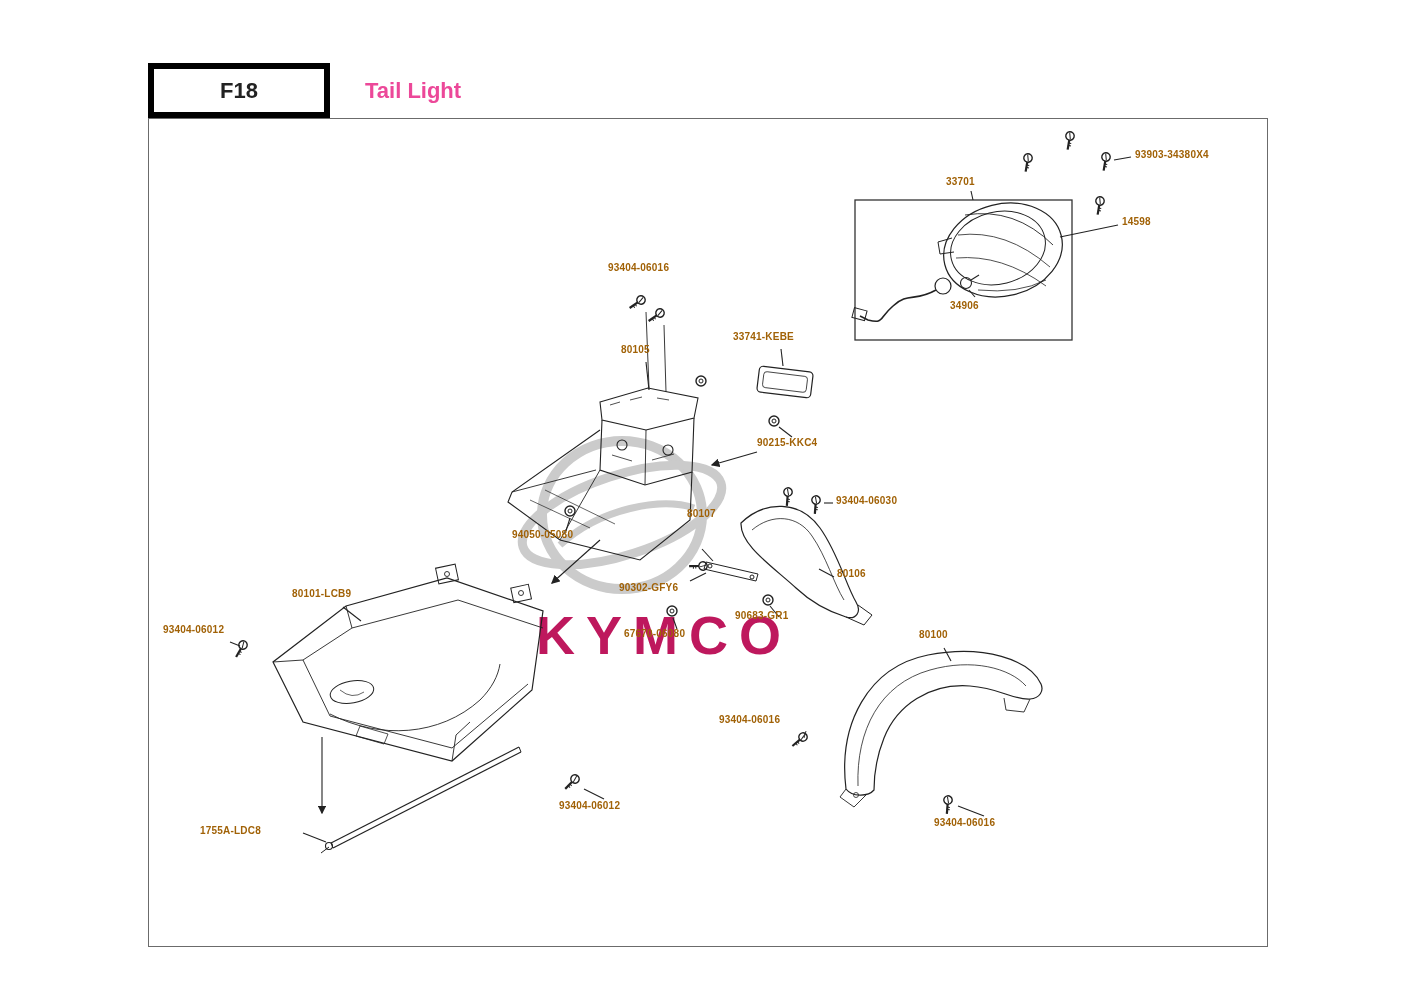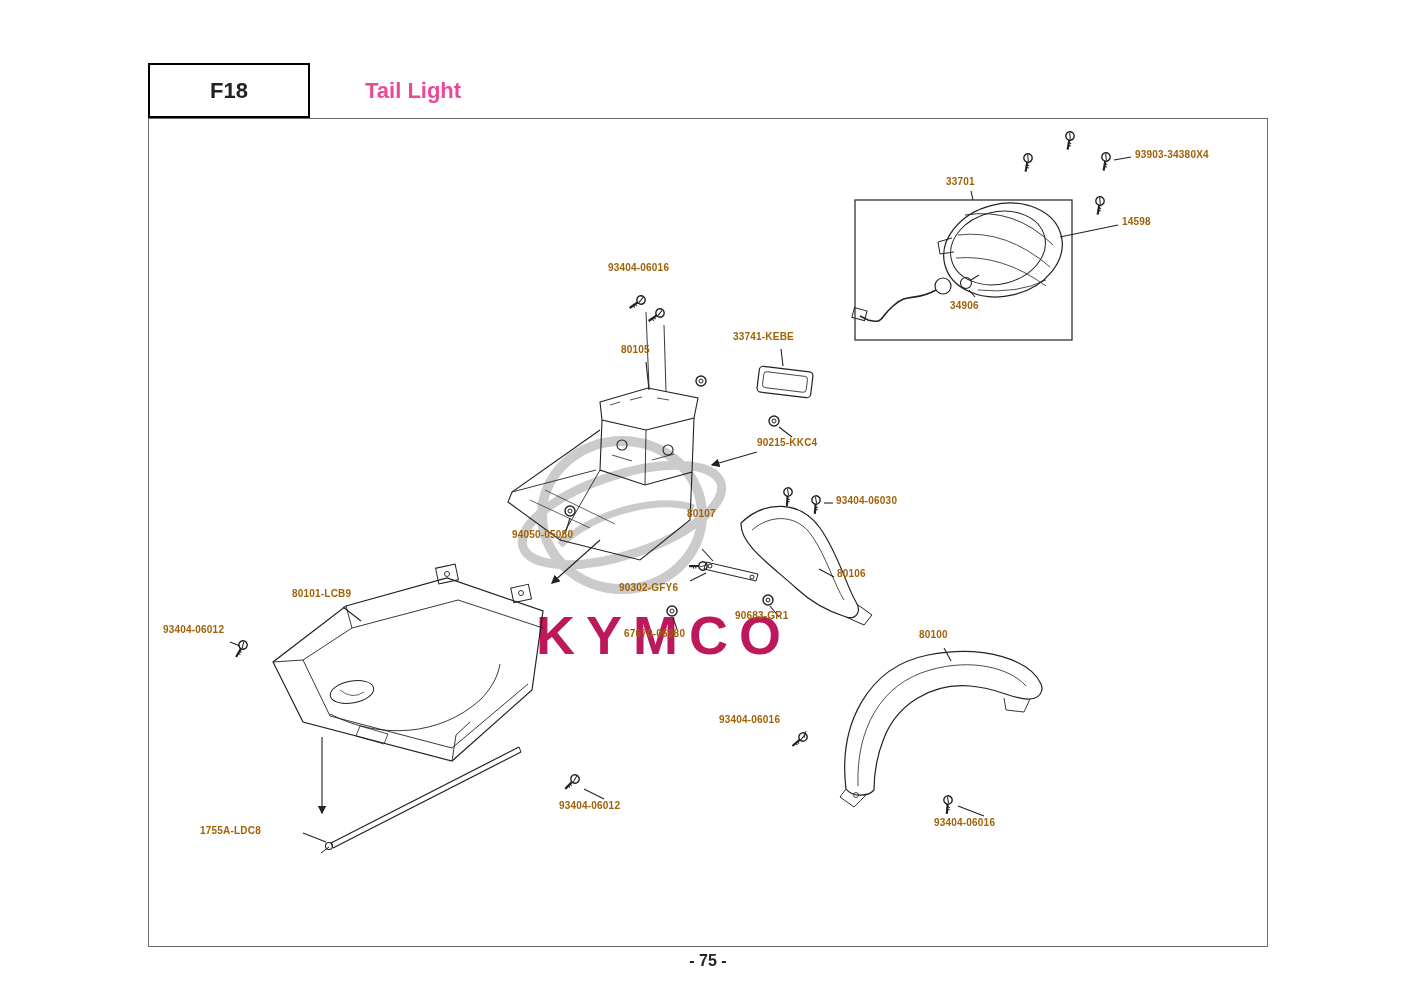--- a/index.html
+++ b/index.html
@@ -1,20 +1,20 @@
 <!DOCTYPE html>
 <html><head>
 <meta charset="utf-8">
 <style>
   * { margin:0; padding:0; box-sizing:border-box; }
   html,body { width:1415px; height:1000px; background:#ffffff; font-family:"Liberation Sans", sans-serif; }
   .page { position:relative; width:1415px; height:1000px; background:#fff; overflow:hidden; }
 
-  .hdr-code-box { position:absolute; left:148px; top:63px; width:162px; height:55px;
-    border:2px solid #000000; background:#fff; display:flex; align-items:center; justify-content:center;
+  .hdr-code-box { position:absolute; left:148px; top:63px; width:182px; height:55px;
+    border:6px solid #000000; background:#fff; display:flex; align-items:center; justify-content:center;
     font-size:22px; font-weight:bold; color:#222; z-index:3; }
   .hdr-title { position:absolute; left:365px; top:78px; font-size:22px; font-weight:bold; color:#ec4899; z-index:3; }
   .main-border { position:absolute; left:148px; top:118px; width:1120px; height:829px;
     border:1.5px solid #6b6b6b; z-index:0; }
   .page-num { position:absolute; left:148px; top:952px; width:1120px; text-align:center;
     font-size:16px; font-weight:bold; color:#222; z-index:3; }
 
   .watermark-text { position:absolute; left:536px; top:604px; font-size:54px; font-weight:bold;
     color:#be185d; letter-spacing:11px; z-index:0; }
 
@@ -230,14 +230,13 @@
   <div class="part-label pl-13">80101-LCB9</div>
   <div class="part-label pl-14">93404-06012</div>
   <div class="part-label pl-15">67670-06080</div>
   <div class="part-label pl-16">90683-GR1</div>
   <div class="part-label pl-17">80100</div>
   <div class="part-label pl-18">93404-06016</div>
   <div class="part-label pl-19">93404-06012</div>
   <div class="part-label pl-20">1755A-LDC8</div>
   <div class="part-label pl-21">93404-06016</div>
 
-  <div class="page-num">- 75 -</div>
 </div>
 
 </body></html>

